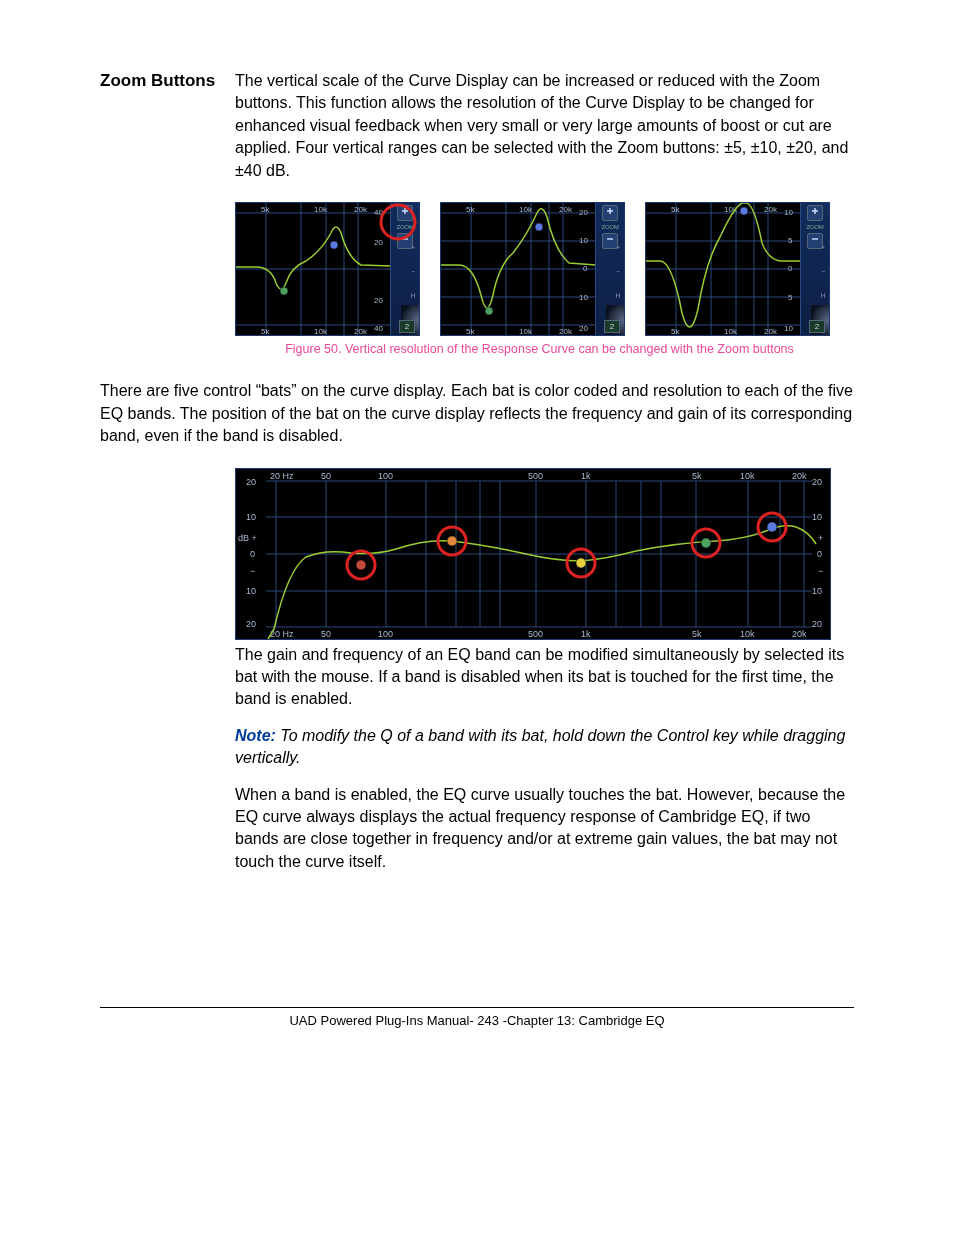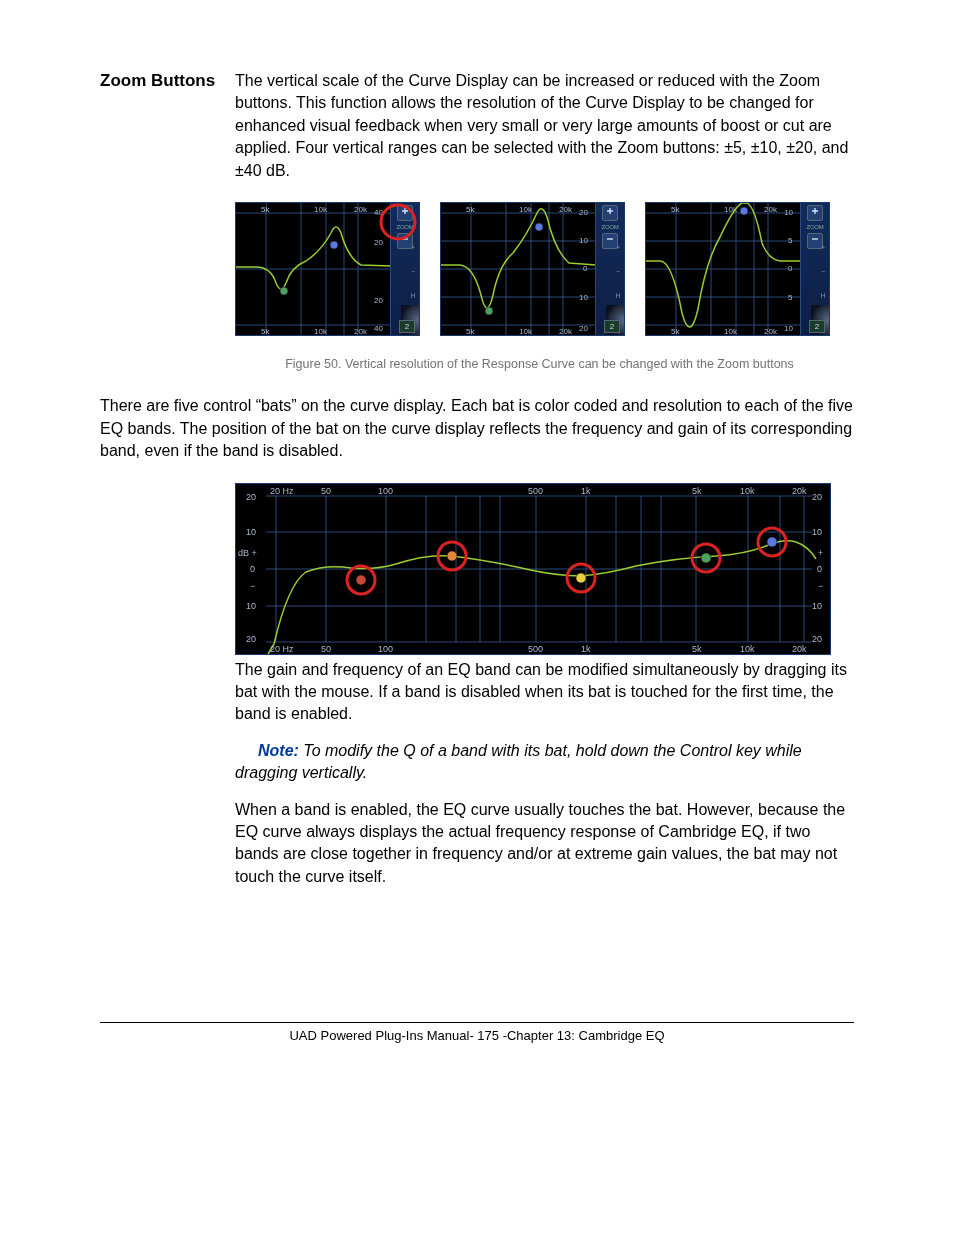--- a/index.html
+++ b/index.html
@@ -106,41 +106,40 @@
     stroke-width: 0.5;
   }
   .red-circle {
     fill: none;
     stroke: #d22;
     stroke-width: 3;
   }
   .fig-caption {
     font-size: 12.5px;
     font-family: Arial, sans-serif;
-    margin-top: 20px;
+    margin-top: 5px;
     margin-bottom: 22px;
-    color: #737373;
+    color: #ec4899;
   }
   .wide-panel {
     width: 594px;
     height: 170px;
     background: #000;
     position: relative;
     border: 1px solid #1a3870;
     overflow: hidden;
   }
   .wp-plot {
     position: absolute;
     inset: 0;
   }
   .note-label {
     font-weight: bold;
     font-style: italic;
     color: #003a9a;
-    margin-left: 23px;
   }
   .note-body {
     font-style: italic;
   }
   hr.footer-rule {
     border: none;
     border-top: 1px solid #000;
     margin: 120px 0 4px 0;
   }
   .footer {
@@ -430,26 +429,26 @@
           <text x="504" y="168">10k</text>
           <text x="556" y="168">20k</text>
       </g>
     </svg>
   </div>
 </div>
 
 <div class="section">
   <div class="side-heading"></div>
   <div class="body-col">
-    <p>The gain and frequency of an EQ band can be modified simultaneously by dragging its bat with the mouse. If a band is disabled when its bat is touched for the first time, the band is enabled.</p>
+    <p>The gain and frequency of an EQ band can be modified simultaneously by selected its bat with the mouse. If a band is disabled when its bat is touched for the first time, the band is enabled.</p>
     <p>
       <span class="note-label">Note:</span><span class="note-body"> To modify the Q of a band with its bat, hold down the Control key while dragging vertically.</span>
     </p>
     <p>When a band is enabled, the EQ curve usually touches the bat. However, because the EQ curve always displays the actual frequency response of Cambridge EQ, if two bands are close together in frequency and/or at extreme gain values, the bat may not touch the curve itself.</p>
   </div>
 </div>
 
 <hr class="footer-rule">
 <div class="footer">
   <span>UAD Powered Plug-Ins Manual</span>
-  <span>- 175 -</span>
+  <span>- 243 -</span>
   <span>Chapter 13: Cambridge EQ</span>
 </div>
 
 </body></html>

